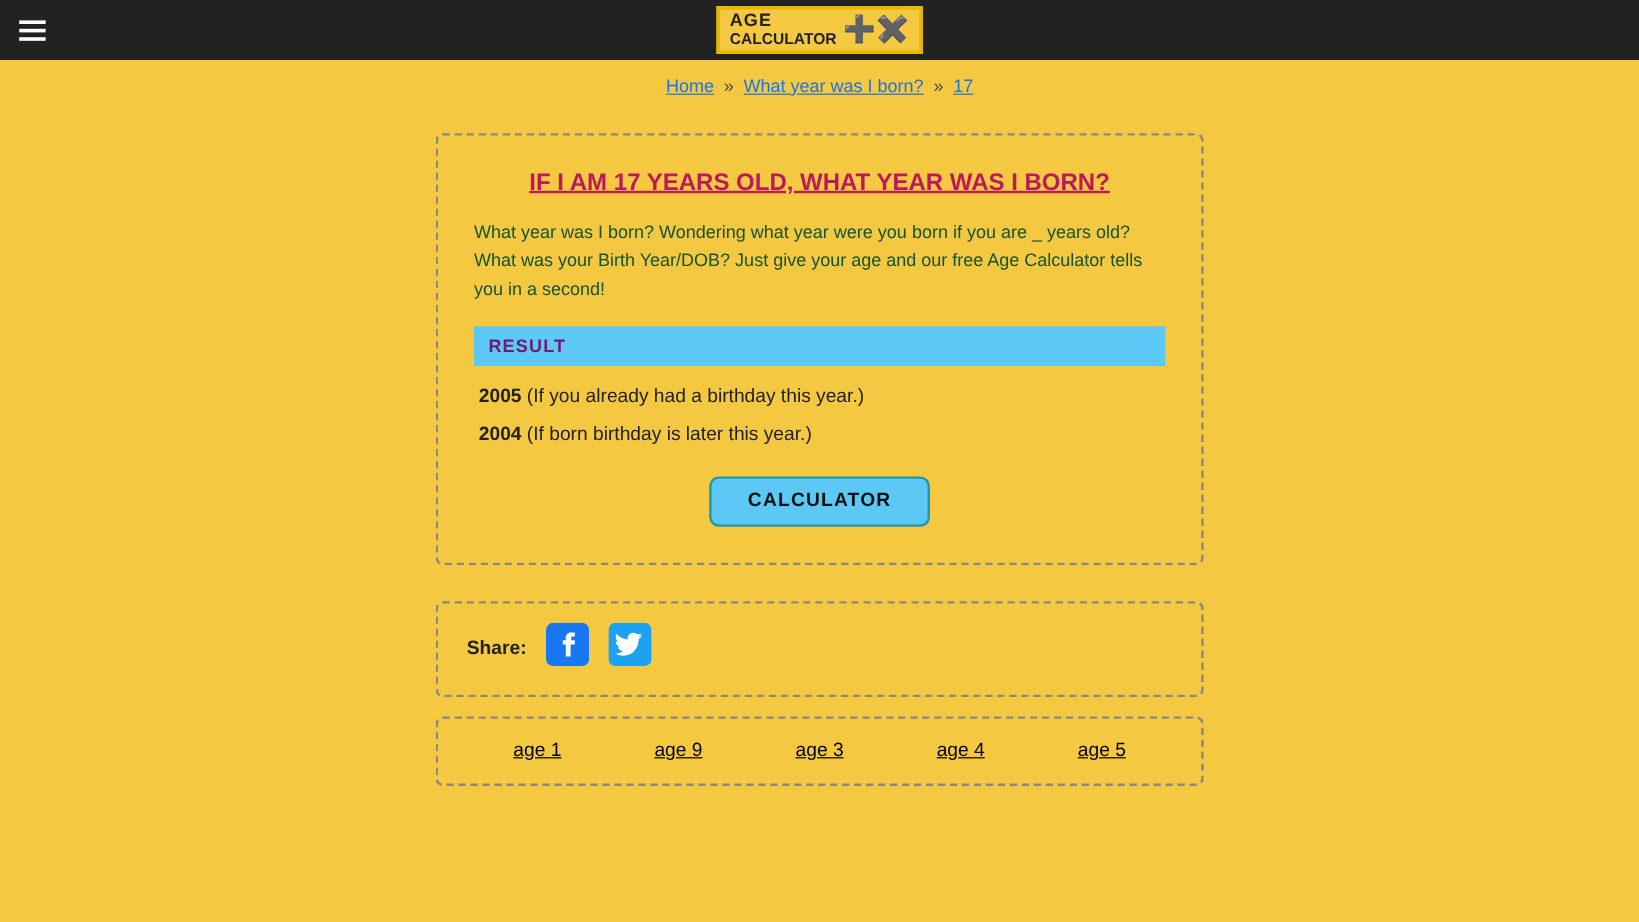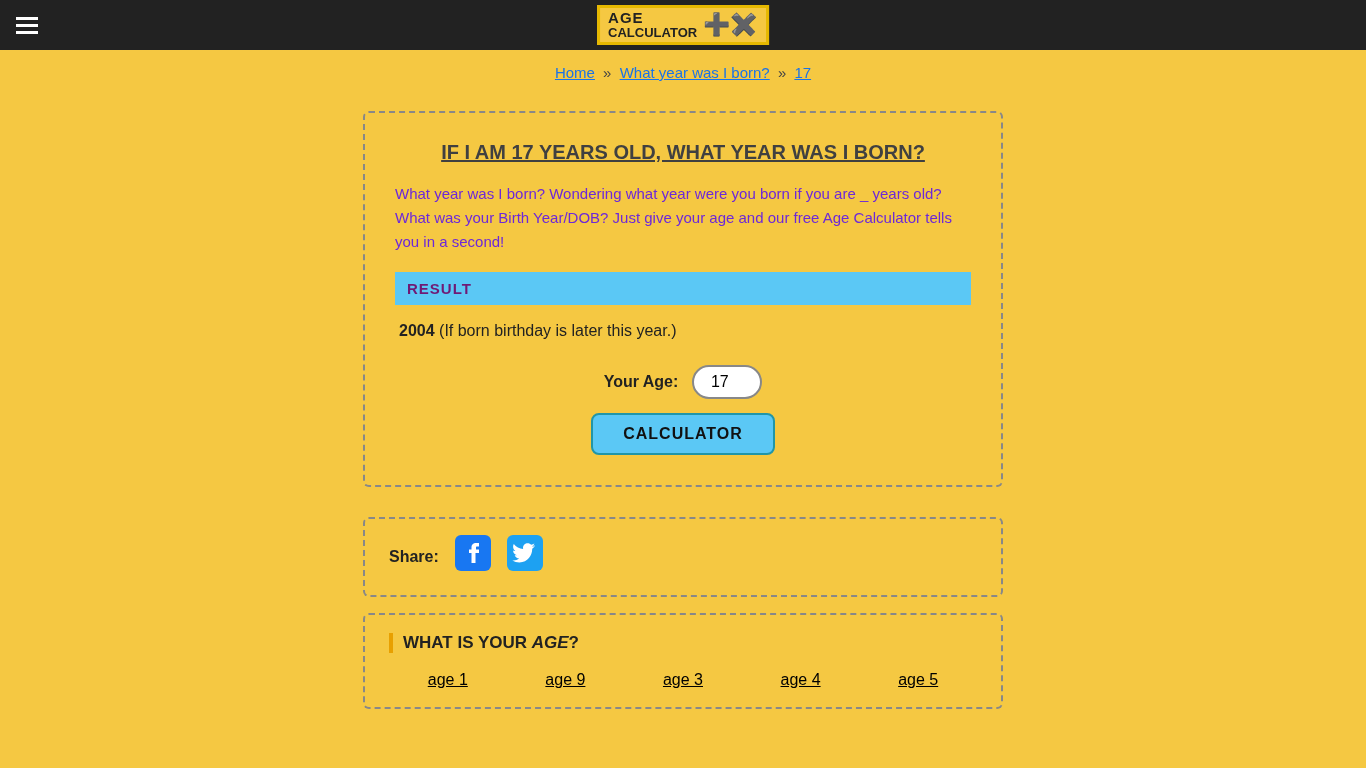--- a/index.html
+++ b/index.html
@@ -97,28 +97,28 @@
       padding: 28px 30px 30px 30px;
     }
 
     #main-title {
       text-align: center;
       font-size: 20px;
       font-weight: bold;
       text-decoration: underline;
       text-transform: uppercase;
       margin-bottom: 18px;
-      color: #404040;
+      color: #be185d;
     }
 
     #description {
       font-size: 15px;
       line-height: 1.6;
       margin-bottom: 18px;
-      color: #6d28d9;
+      color: #14532d;
     }
 
     #result-bar {
       background: #5BC8F5;
       padding: 8px 12px;
       font-weight: bold;
       font-size: 15px;
       letter-spacing: 1px;
       color: #701a75;
       margin-bottom: 10px;
@@ -270,29 +270,30 @@
 </div>
 
 <div id="main-card">
   <div id="main-title">IF I AM 17 YEARS OLD, WHAT YEAR WAS I BORN?</div>
   <div id="description">What year was I born? Wondering what year were you born if you are _ years old? What was your Birth Year/DOB? Just give your age and our free Age Calculator tells you in a second!</div>
 
   <div id="result-bar">RESULT</div>
 
   <div id="result-content">
     <div>
+      <span class="year">2005</span>
+      <span class="note"></span>
+      <span class="note">(If you already had a birthday this year.)</span>
+    </div>
+    <div>
       <span class="year">2004</span>
       <span class="note"> (If born birthday is later this year.)</span>
     </div>
   </div>
 
-  <div id="age-input-row">
-    <label id="age-label">Your Age:</label>
-    <input id="age-input" type="number" value="17" style="">
-  </div>
 
   <button id="calculate-btn">CALCULATOR</button>
 </div>
 
 <div id="share-card">
   <span id="share-label">Share:</span>
   <a class="social-icon fb-icon" title="Share on Facebook">
     
     <svg width="36" height="36" viewBox="0 0 36 36" fill="none" xmlns="http://www.w3.org/2000/svg">
       <rect width="36" height="36" rx="6" fill="#1877F2"></rect>
@@ -302,23 +303,20 @@
   <a class="social-icon tw-icon" title="Share on Twitter">
     
     <svg width="36" height="36" viewBox="0 0 36 36" fill="none" xmlns="http://www.w3.org/2000/svg">
       <rect width="36" height="36" rx="6" fill="#1DA1F2"></rect>
       <path d="M28 10.5C27.1 11 26.2 11.3 25.2 11.4C26.2 10.8 27 9.8 27.4 8.6C26.4 9.2 25.4 9.6 24.3 9.8C23.4 8.8 22.1 8.2 20.7 8.2C18.1 8.2 16 10.3 16 12.9C16 13.3 16.1 13.7 16.2 14C12.4 13.8 9 11.9 6.8 9.1C6.3 9.9 6.1 10.8 6.1 11.7C6.1 13.5 7 15.1 8.4 16C7.6 16 6.8 15.8 6.1 15.4V15.5C6.1 17.8 7.7 19.7 9.9 20.2C9.5 20.3 9.1 20.3 8.6 20.3C8.3 20.3 8 20.3 7.7 20.2C8.3 22.1 10.1 23.5 12.2 23.5C10.6 24.7 8.6 25.5 6.5 25.5C6.1 25.5 5.7 25.5 5.3 25.4C7.4 26.7 9.9 27.4 12.5 27.4C20.7 27.4 25.2 20.4 25.2 14.3C25.2 14.1 25.2 13.9 25.2 13.7C26.2 13 27.1 12.1 28 11C27.1 11.4 26.1 11.7 25 11.8C26.1 11.1 27 10 28 10.5Z" fill="white"></path>
     </svg>
   </a>
 </div>
 
 <div id="age-card">
-  <div id="age-card-title">
-    <span>WHAT IS YOUR </span><em>AGE</em><span>?</span>
-  </div>
   <div id="age-links">
     <a class="age-link">age 1</a>
     <a class="age-link">age 9</a>
     <a class="age-link">age 3</a>
     <a class="age-link">age 4</a>
     <a class="age-link">age 5</a>
   </div>
 </div>
 
 </body></html>

